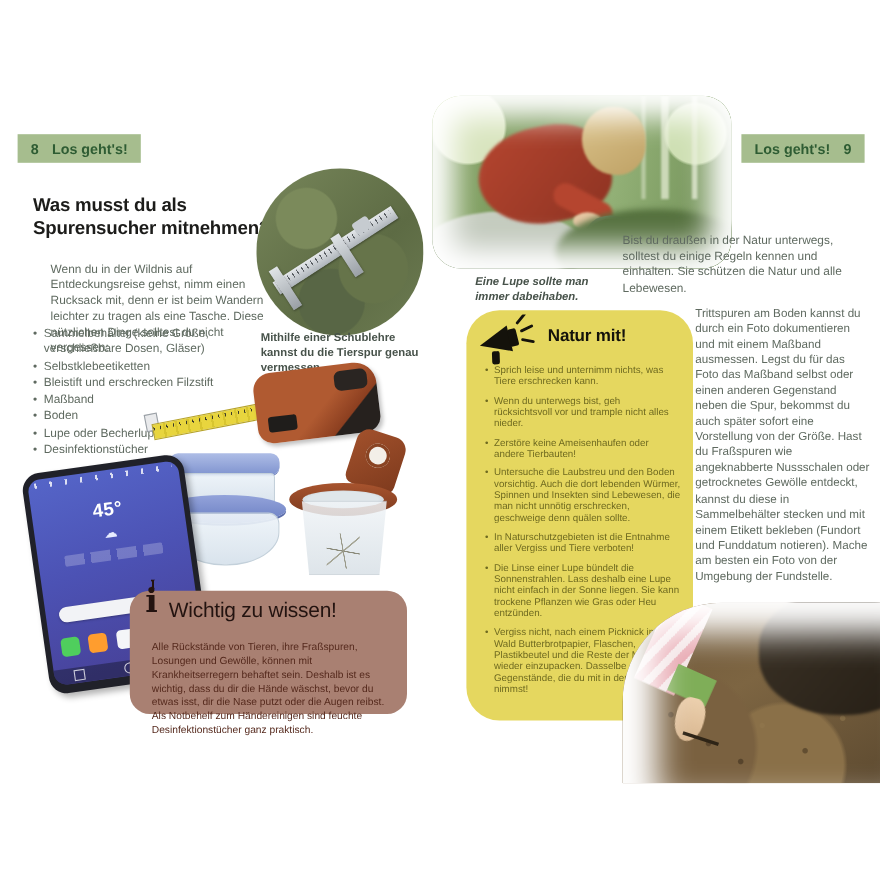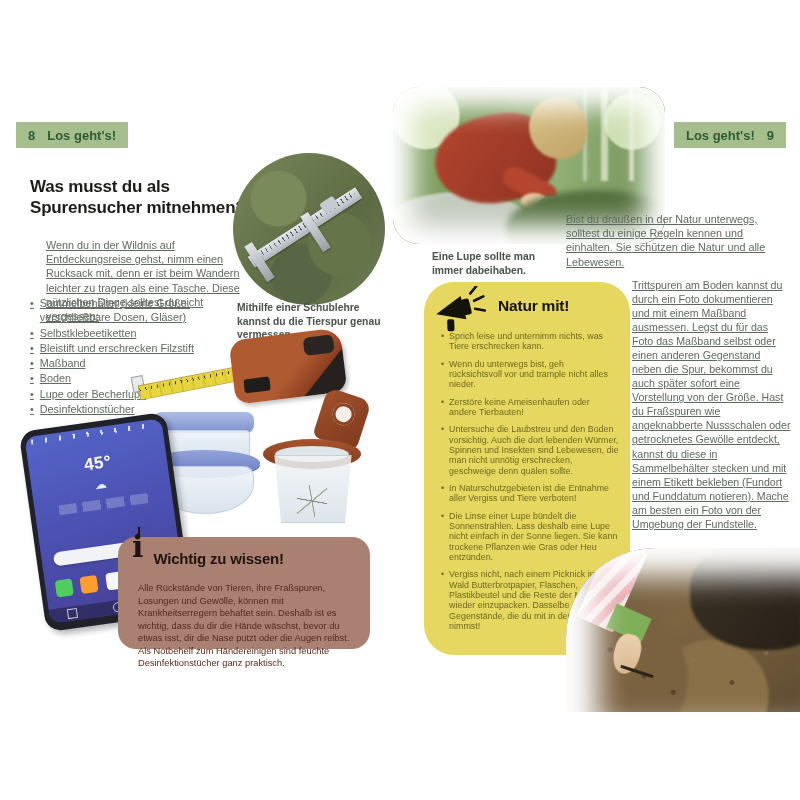--- a/index.html
+++ b/index.html
@@ -7,32 +7,32 @@
           font-family:"Liberation Sans","DejaVu Sans",sans-serif;}
 
   
   .hdr{position:absolute;top:122px;height:26px;background:#a6bd8e;color:#2e5c33;
        font-weight:bold;font-size:13px;display:flex;align-items:center;gap:12px;padding:0 12px;}
   .hdr-left{left:16px;}
   .hdr-right{right:14px;}
 
   
   .title{position:absolute;font-weight:bold;color:#1c1c1a;letter-spacing:-.2px;}
-  .body-txt{position:absolute;color:#5f6a60;font-size:10.8px;line-height:1.32;text-decoration:underline;}
+  .body-txt{position:absolute;color:#5f6a60;font-size:10.8px;line-height:1.32;}
   .caption{position:absolute;color:#47524a;font-size:10.3px;font-weight:bold;line-height:1.3;}
 
   .title-left{left:30px;top:166px;width:245px;font-size:17px;line-height:1.22;}
   .intro-left{left:46px;top:227px;width:208px;}
   .checklist{left:30px;top:296px;width:222px;margin:0;padding:0;list-style:none;}
   .checklist li{display:flex;gap:6px;margin:0 0 1px 0;}
   .caliper-caption{left:237px;top:291px;width:152px;}
 
   .title-right{left:572px;top:175px;width:225px;font-size:16px;white-space:nowrap;}
   .intro-right{left:566px;top:201px;width:226px;}
-  .photo-caption-right{left:432px;top:240px;width:130px;}
+  .photo-caption-right{left:432px;top:240px;width:130px;font-style:italic;}
   .column-right{left:632px;top:267px;width:160px;font-size:10.6px;line-height:1.33;}
 
   
   .circle-photo{position:absolute;left:233px;top:153px;width:152px;height:152px;border-radius:50%;
     overflow:hidden;background:
       radial-gradient(circle at 30% 30%,#7b8a5b 0 18%,transparent 19%),
       radial-gradient(circle at 70% 60%,#66744a 0 22%,transparent 23%),
       radial-gradient(circle at 45% 80%,#586645 0 20%,transparent 21%),
       linear-gradient(135deg,#77865a,#5d6b44 60%,#6d7c52);}
   .circle-photo .blade{position:absolute;left:8px;top:68px;width:128px;height:13px;
@@ -123,21 +123,21 @@
   
   .info-box{position:absolute;left:118px;top:537px;width:252px;height:112px;border-radius:18px;
     background:#a98072;}
   .info-box .head{position:absolute;left:14px;top:6px;display:flex;align-items:flex-end;gap:10px;}
   .info-icon{position:relative;font-family:"DejaVu Serif",serif;font-weight:bold;font-style:normal;
     font-size:30px;line-height:.8;color:#231310;transform:translateY(-8px);}
   .info-icon::before{content:"";position:absolute;left:-4px;top:-8px;width:22px;height:8px;
     background:
       linear-gradient(80deg,transparent 46%,#231310 47% 53%,transparent 54%),
       linear-gradient(100deg,transparent 46%,#231310 47% 53%,transparent 54%);}
-  .info-box .ib-title{font-size:15px;font-weight:bold;color:#231310;letter-spacing:-.2px;}
+  .info-box .ib-title{font-size:19px;font-weight:normal;color:#231310;letter-spacing:-.2px;}
   .info-box .ib-text{position:absolute;left:20px;right:14px;top:36px;font-size:9.3px;line-height:1.34;
     color:#55291d;}
 
   
   .photo-forest{position:absolute;left:393px;top:87px;width:272px;height:157px;border-radius:26px;overflow:hidden;
     background:
       radial-gradient(circle at 12% 18%,#d9e5bf 0 12%,transparent 13%),
       radial-gradient(circle at 88% 22%,#cfe0b4 0 10%,transparent 11%),
       linear-gradient(100deg,#8aa76b 0%,#7a9a5c 35%,#92b076 60%,#6d8c53 100%);}
   .photo-forest .trunk{position:absolute;top:0;bottom:40%;width:7px;background:#e4ebd3;opacity:.75;filter:blur(1px);}

